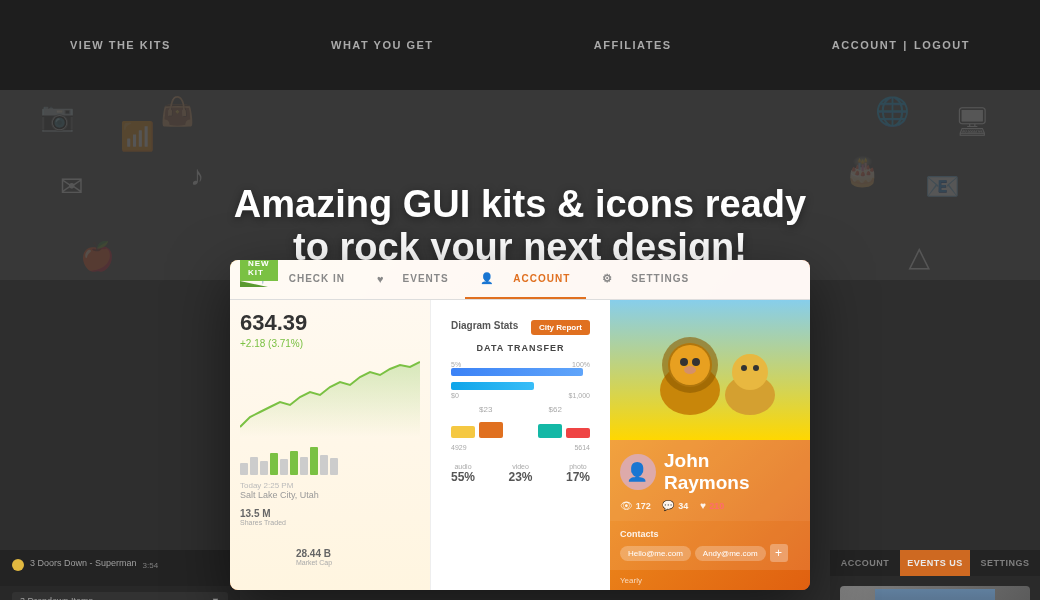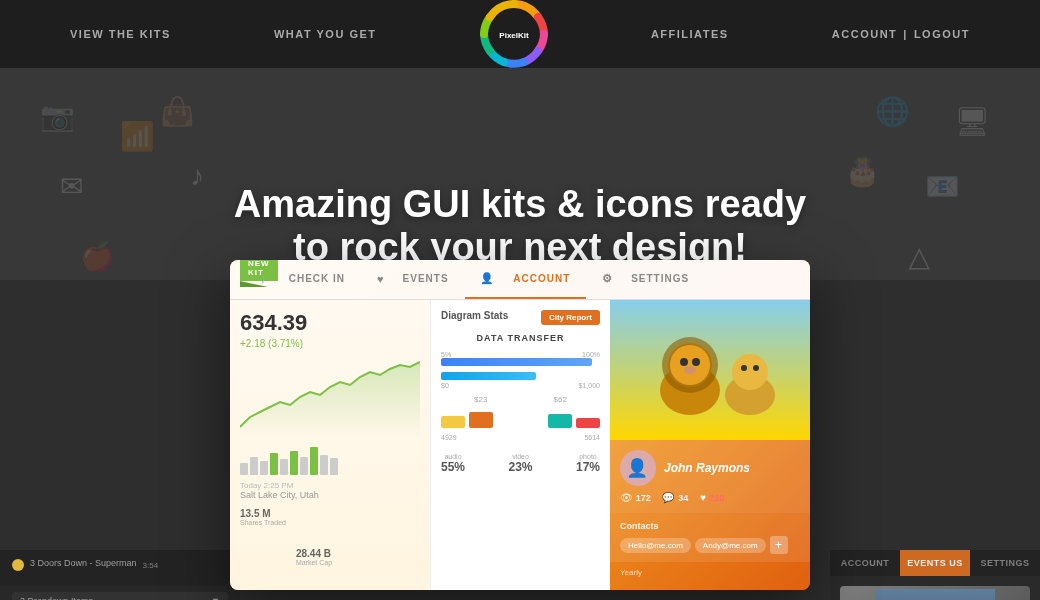--- a/index.html
+++ b/index.html
@@ -2,21 +2,21 @@
 <html><head>
   <meta charset="utf-8">
   <style>
     * { margin: 0; padding: 0; box-sizing: border-box; }
     body { width: 1040px; height: 600px; overflow: hidden; font-family: 'Arial', sans-serif; background: #2a2a2a; }
 
     
     .nav {
       position: absolute;
       top: 0; left: 0; right: 0;
-      height: 68px;
+      height: 90px;
       background: #1e1e1e;
       display: flex;
       align-items: center;
       justify-content: center;
       z-index: 10;
     }
     .nav-links {
       display: flex;
       align-items: center;
       gap: 0;
@@ -178,21 +178,21 @@
     .stock-meta-item { font-size: 8px; color: #666; }
     .stock-meta-label { font-size: 7px; color: #aaa; }
     .stock-aapl { font-size: 9px; font-weight: 600; color: #555; margin-bottom: 4px; margin-top: 39px; }
     .aapl-bars { display: flex; align-items: flex-end; gap: 2px; height: 30px; }
     .aapl-bar { width: 10px; border-radius: 1px; }
 
     
     .middle-panel {
       width: 180px;
       background: #fff;
-      padding: 10px;
+      padding: 20px;
       border-left: 1px solid #eee;
       flex-shrink: 0;
     }
     .panel-title { font-size: 10px; font-weight: 600; color: #555; margin-bottom: 4px; }
     .stats-header { display: flex; justify-content: space-between; align-items: center; margin-bottom: 8px; }
     .stats-btn { background: #e07020; color: #fff; font-size: 8px; padding: 3px 8px; border-radius: 3px; font-weight: 600; }
     .data-transfer-label { font-size: 9px; font-weight: 600; color: #444; text-align: center; margin-bottom: 8px; letter-spacing: 1px; text-transform: uppercase; }
     .transfer-bar-container { margin-bottom: 6px; }
     .transfer-bar { height: 8px; border-radius: 2px; margin-bottom: 2px; }
     .transfer-labels { display: flex; justify-content: space-between; font-size: 7px; color: #aaa; }
@@ -226,21 +226,21 @@
       display: flex;
       align-items: center;
       justify-content: center;
     }
     .profile-info {
       padding: 10px;
       background: rgba(255,255,255,0.15);
     }
     .profile-row { display: flex; align-items: center; gap: 8px; margin-bottom: 6px; }
     .avatar { width: 36px; height: 36px; border-radius: 50%; background: #daa; flex-shrink: 0; overflow: hidden; display: flex; align-items: center; justify-content: center; font-size: 18px; }
-    .profile-name { font-size: 12px; font-weight: 700; color: #fff; font-style: italic; }
+    .profile-name { font-size: 19px; font-weight: 700; color: #fff; }
     .profile-desc { font-size: 9px; color: rgba(255,255,255,0.8); line-height: 1.3; }
     .profile-stats { display: flex; gap: 12px; margin-top: 4px; }
     .stat-item { display: flex; align-items: center; gap: 3px; font-size: 9px; color: rgba(255,255,255,0.9); }
     .stat-icon { font-size: 10px; }
     .stat-val { font-weight: 700; }
     .contacts-section { padding: 8px 10px; background: rgba(255,255,255,0.1); }
     .contacts-label { font-size: 9px; font-weight: 600; color: rgba(255,255,255,0.9); margin-bottom: 5px; }
     .contact-tags { display: flex; gap: 4px; flex-wrap: wrap; align-items: center; }
     .contact-tag { background: rgba(255,255,255,0.25); color: #fff; font-size: 8px; padding: 3px 8px; border-radius: 12px; }
     .contact-add { width: 18px; height: 18px; background: rgba(255,255,255,0.3); border-radius: 3px; display: flex; align-items: center; justify-content: center; color: #fff; font-size: 12px; cursor: pointer; }
@@ -294,39 +294,20 @@
 
   </style>
 </head>
 <body>
 
 <nav class="nav">
   <div class="nav-links">
     <a class="nav-link">VIEW THE KITS</a>
     <a class="nav-link">WHAT YOU GET</a>
 
-    <div class="logo-container">
-      <svg class="logo-svg" viewBox="0 0 68 68">
-
-        <circle cx="34" cy="34" r="30" fill="none" stroke="none"></circle>
-
-        <path d="M34,4 A30,30 0 0,1 58,17" stroke="#f59e0b" stroke-width="8" fill="none" stroke-linecap="round"></path>
-        <path d="M58,17 A30,30 0 0,1 64,34" stroke="#ef4444" stroke-width="8" fill="none" stroke-linecap="round"></path>
-        <path d="M64,34 A30,30 0 0,1 58,51" stroke="#ec4899" stroke-width="8" fill="none" stroke-linecap="round"></path>
-        <path d="M58,51 A30,30 0 0,1 44,62" stroke="#8b5cf6" stroke-width="8" fill="none" stroke-linecap="round"></path>
-        <path d="M44,62 A30,30 0 0,1 24,62" stroke="#3b82f6" stroke-width="8" fill="none" stroke-linecap="round"></path>
-        <path d="M24,62 A30,30 0 0,1 10,51" stroke="#06b6d4" stroke-width="8" fill="none" stroke-linecap="round"></path>
-        <path d="M10,51 A30,30 0 0,1 4,34" stroke="#10b981" stroke-width="8" fill="none" stroke-linecap="round"></path>
-        <path d="M4,34 A30,30 0 0,1 10,17" stroke="#84cc16" stroke-width="8" fill="none" stroke-linecap="round"></path>
-        <path d="M10,17 A30,30 0 0,1 34,4" stroke="#eab308" stroke-width="8" fill="none" stroke-linecap="round"></path>
-
-        <circle cx="34" cy="34" r="20" fill="#1e1e1e"></circle>
-        <text x="34" y="38" text-anchor="middle" fill="#fff" font-size="8" font-family="Arial" font-weight="bold">PixelKit</text>
-      </svg>
-    </div>
 
     <a class="nav-link">AFfILiaTes</a>
     <div style="display:flex;gap:6px;align-items:center;">
       <a class="nav-link">ACCOUNT</a>
       <span class="nav-link">|</span>
       <a class="nav-link">LOGOUT</a>
     </div>
   </div>
 </nav>
 

